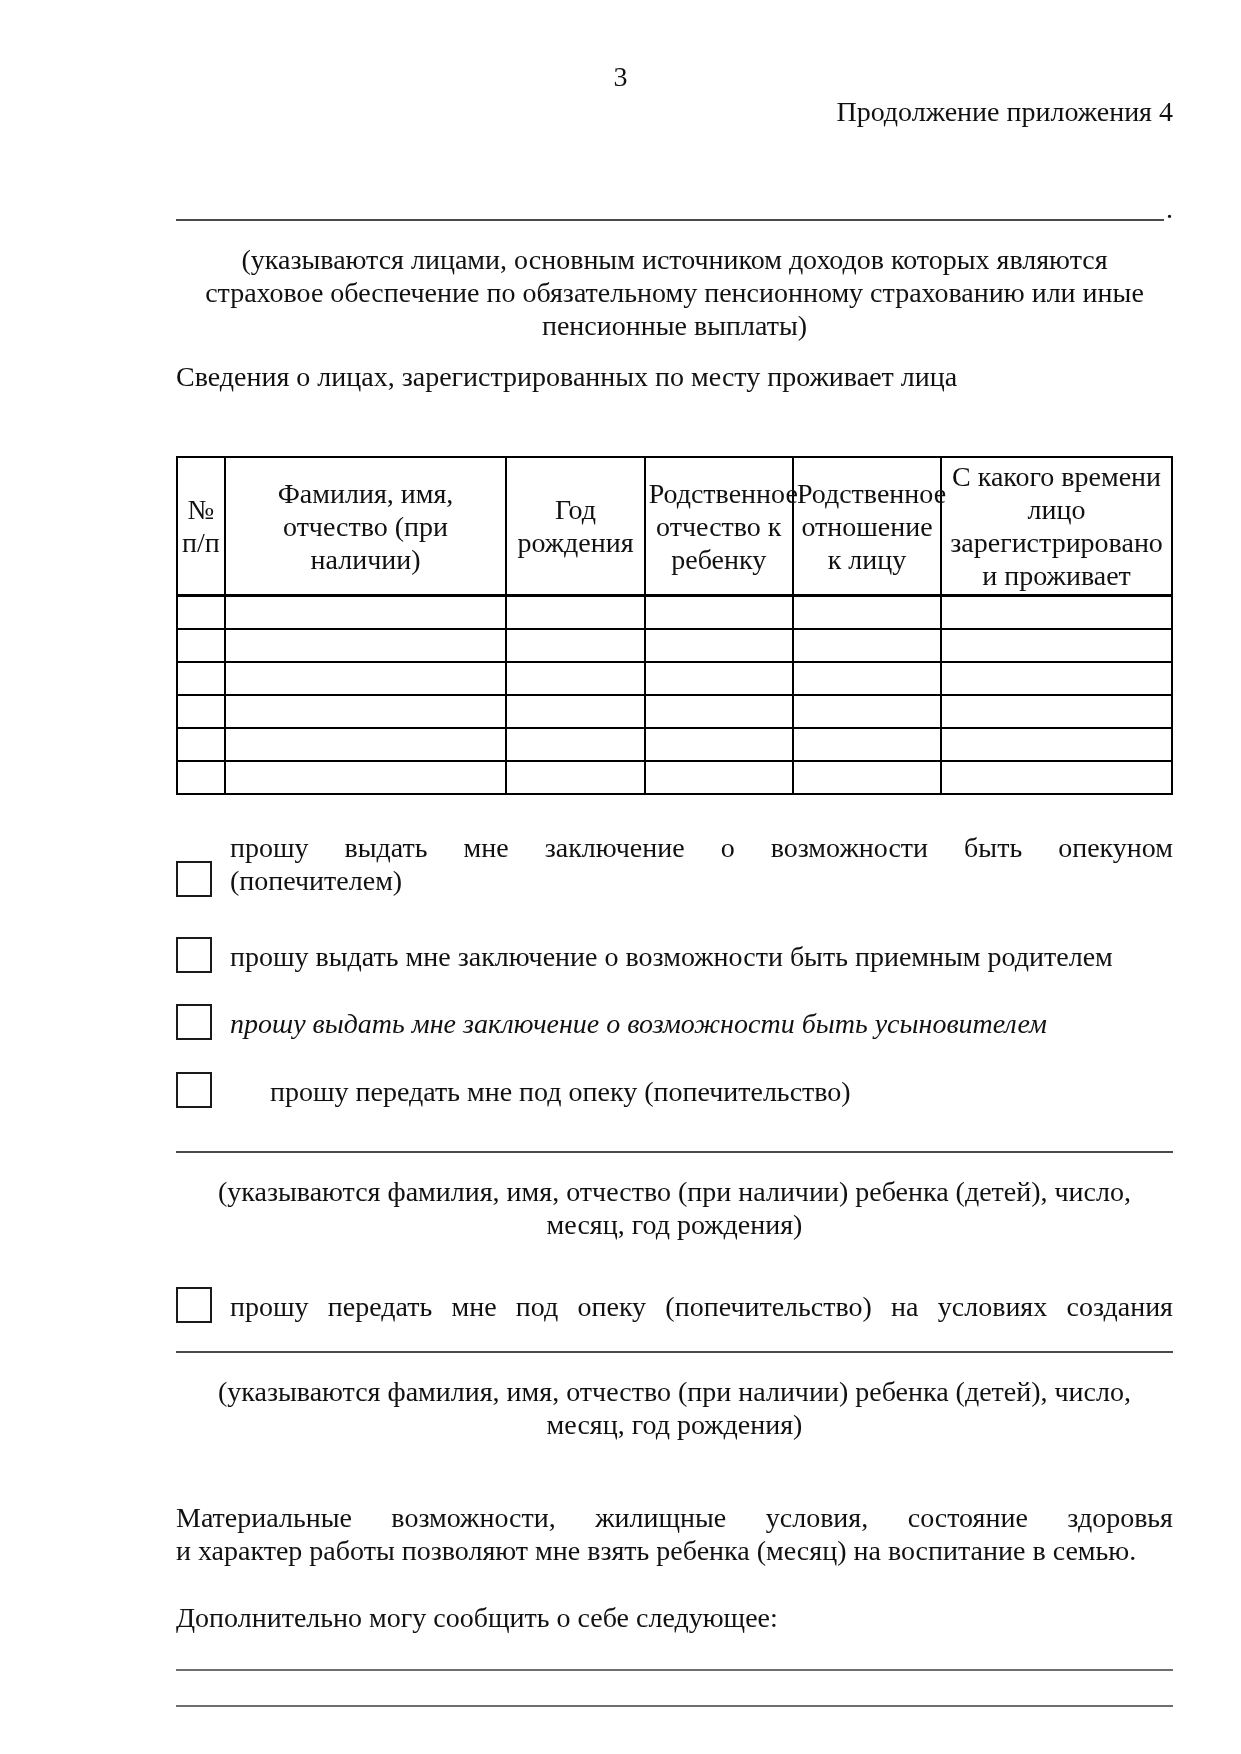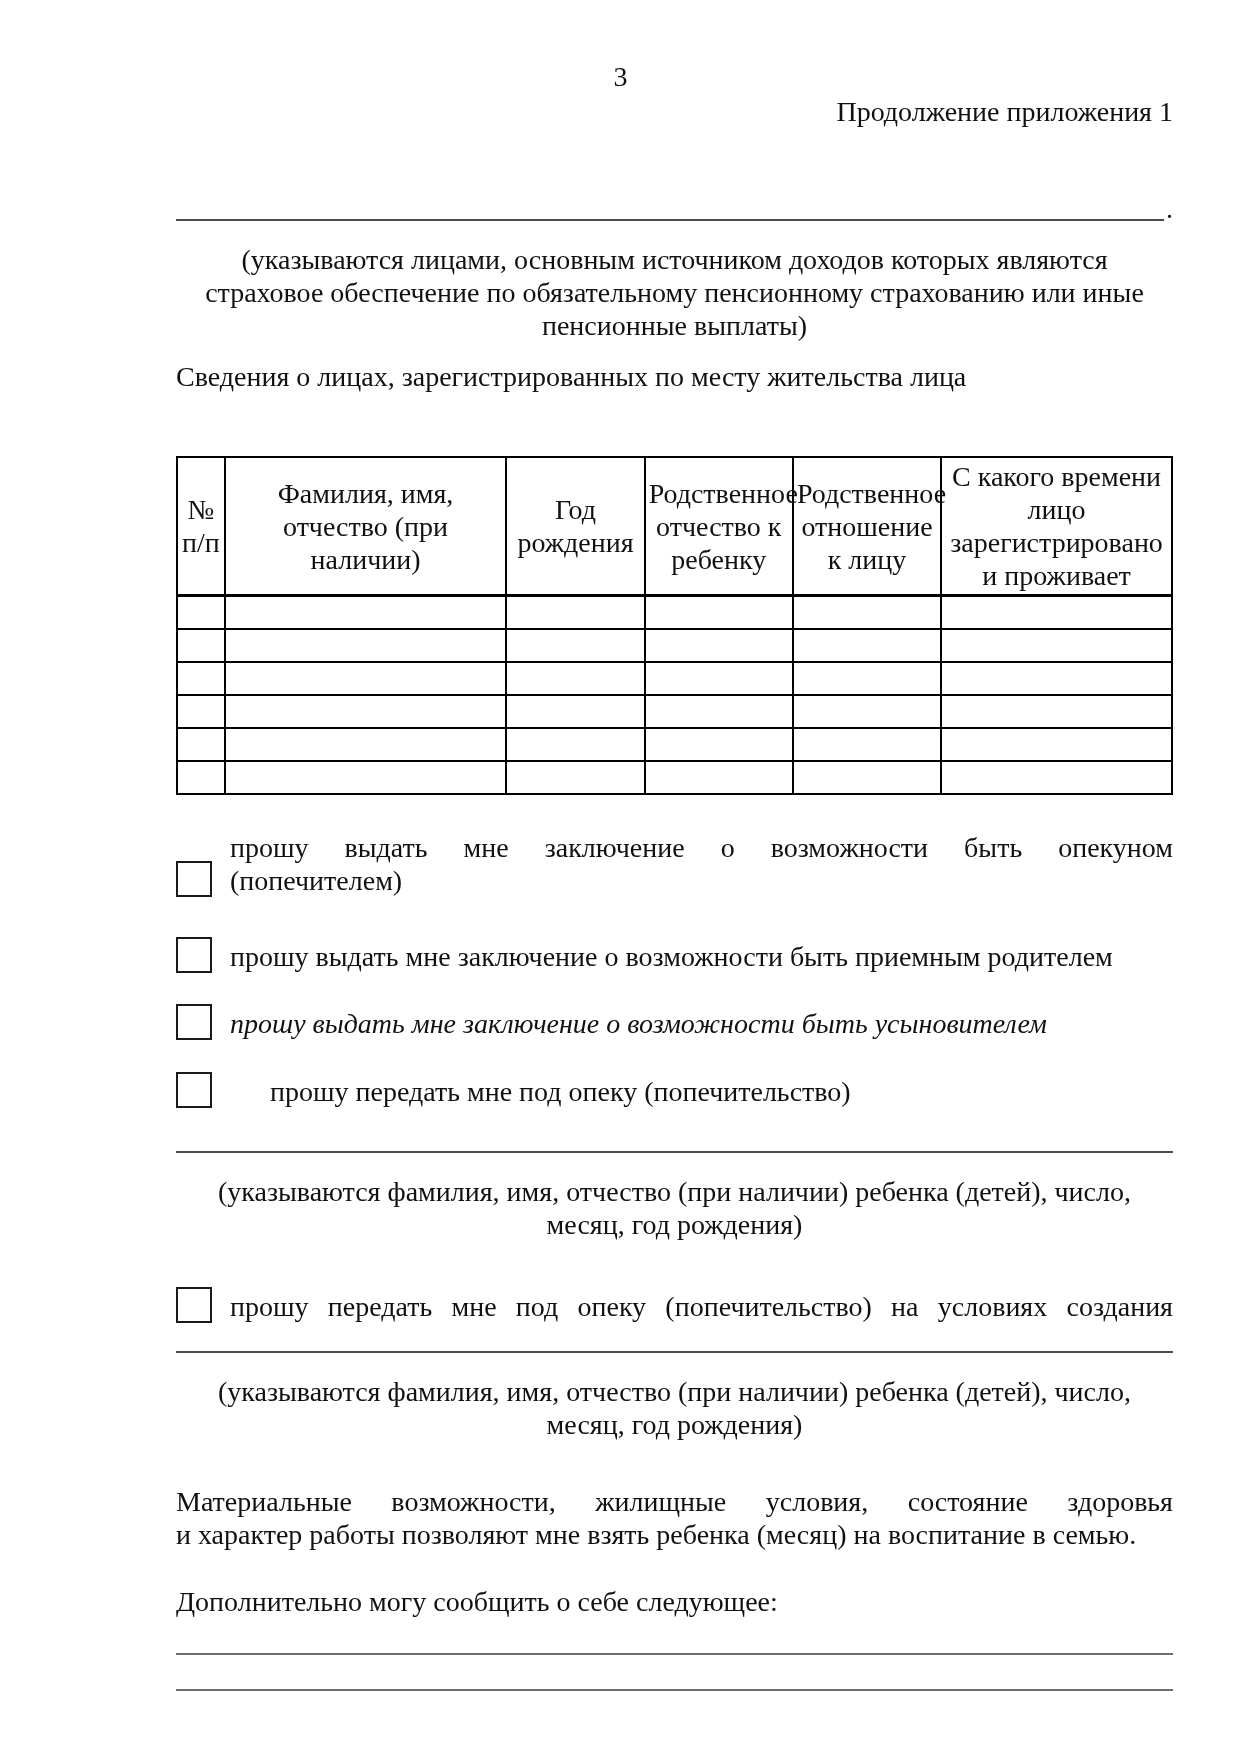--- a/index.html
+++ b/index.html
@@ -85,47 +85,47 @@
     text-align: justify;
     text-align-last: justify;
   }
   .mt36 { margin-top: 36px; }
   .mt34 { margin-top: 40px; }
   .mt31 { margin-top: 31px; font-style: italic; }
   .mt32 { margin-top: 32px; gap: 40px; }
   .mt46 { margin-top: 46px; }
   .line-after-cb4 { margin-top: 43px; }
   .line-after-cb5 { margin-top: 28px; }
-  .material { margin-top: 44px; }
+  .material { margin-top: 60px; }
   .additional { margin-top: 34px; }
   .final-line-1 { margin-top: 35px; }
   .final-line-2 { margin-top: 30px; }
 </style>
 </head>
 <body>
 
 <div class="page">
 
   <div class="page-number">3</div>
 
   <div class="content">
 
-    <div class="header-right">Продолжение приложения 1</div>
+    <div class="header-right">Продолжение приложения 4</div>
 
     <div class="fill-wrap" style="margin-top: 64px;">
       <span class="fill-line"></span>
       <span class="line-period">.</span>
     </div>
     <div class="caption">
       <div>(указываются лицами, основным источником доходов которых являются</div>
       <div>страховое обеспечение по обязательному пенсионному страхованию или иные</div>
       <div>пенсионные выплаты)</div>
     </div>
 
-    <div class="section-title">Сведения о лицах, зарегистрированных по месту жительства лица</div>
+    <div class="section-title">Сведения о лицах, зарегистрированных по месту проживает лица</div>
 
     <table class="residents">
       <colgroup>
         <col style="width: 4.8%;">
         <col style="width: 28.3%;">
         <col style="width: 13.9%;">
         <col style="width: 14.9%;">
         <col style="width: 14.9%;">
         <col style="width: 23.2%;">
       </colgroup>

